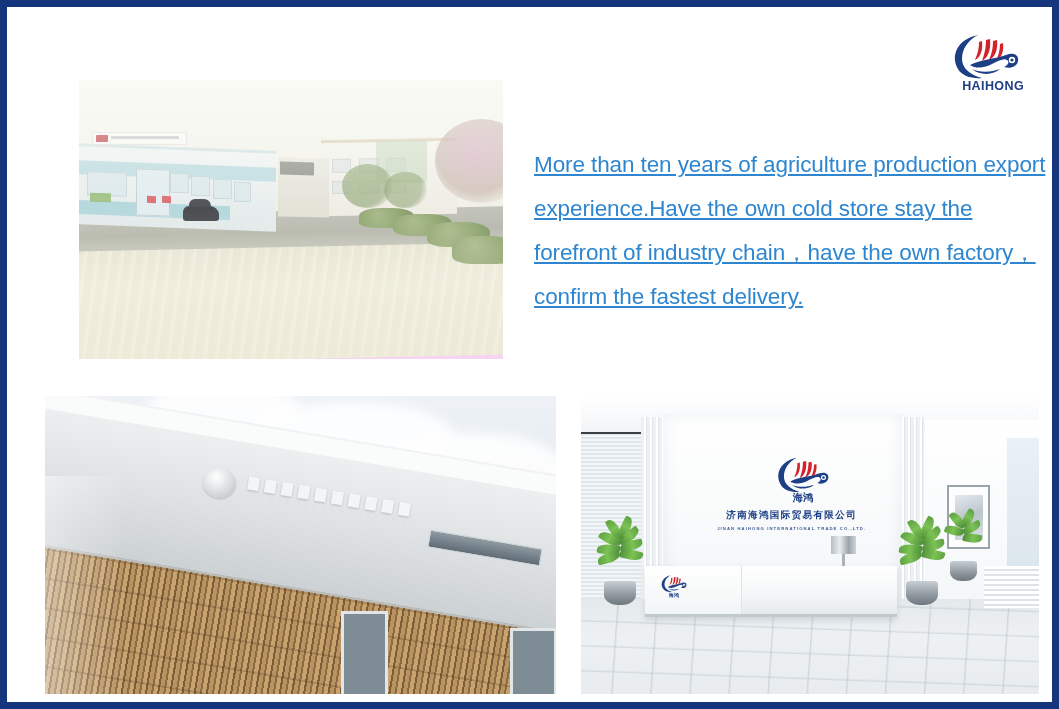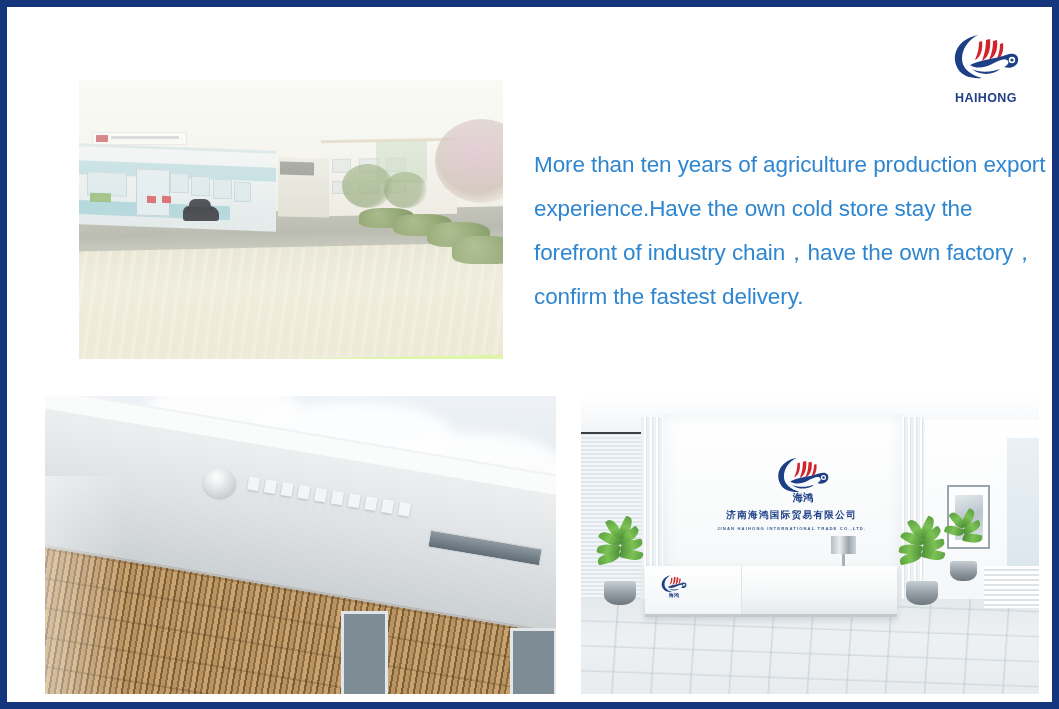--- a/index.html
+++ b/index.html
@@ -26,23 +26,23 @@
     position: absolute;
     left: 941px;
     top: 22px;
     width: 76px;
     height: 68px;
   }
   .brand-logo svg { display: block; }
   .brand-logo .wordmark {
     position: absolute;
     left: 0;
-    top: 62px;
+    top: 50px;
     width: 76px;
-    text-align: center;
+    text-align: right;
     font-size: 12.5px;
     font-weight: bold;
     letter-spacing: 0.4px;
     color: #1f3e86;
     font-family: "Liberation Sans", sans-serif;
   }
 
   
   .info-heading {
     position: absolute;
@@ -55,27 +55,28 @@
   }
   .info-body {
     position: absolute;
     left: 527px;
     top: 136px;
     width: 516px;
     font-size: 22.5px;
     line-height: 44px;
     color: #2e86d0;
     letter-spacing: -0.1px;
+    text-decoration: underline;
   }
 
   
   .photo {
     position: absolute;
     overflow: hidden;
-    background: #bef264;
+    background: #f0abfc;
   }
   .photo-topleft {
     left: 72px;  top: 73px;  width: 424px; height: 279px;
   }
   .photo-botleft {
     left: 38px;  top: 389px; width: 511px; height: 298px;
   }
   .photo-botright {
     left: 574px; top: 389px; width: 458px; height: 298px;
   }

